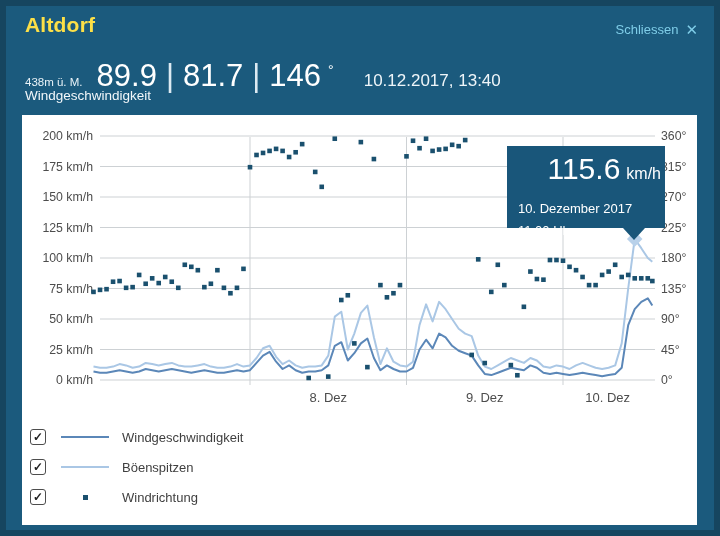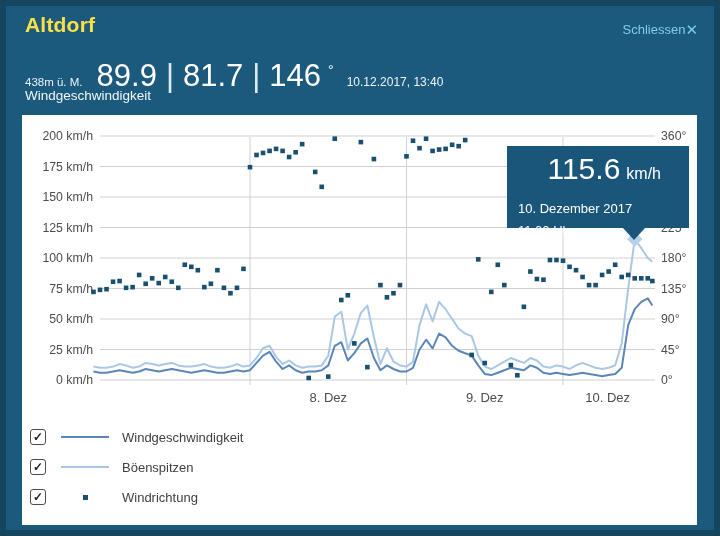--- a/index.html
+++ b/index.html
@@ -5,36 +5,36 @@
   html,body{margin:0;padding:0;background:#0d3348}
   body{width:720px;height:536px;position:relative;overflow:hidden;
        font-family:"Liberation Sans",sans-serif;}
   .page{position:absolute;inset:0;box-sizing:border-box;
         background:var(--bg,#1b5a7d);border:6px solid var(--frame,#16455f)}
   
   .title-row{position:absolute;left:19px;top:7px;right:16px;display:flex;
              justify-content:space-between;align-items:flex-start}
   .title{color:#fde047;font-size:21px;font-weight:700;letter-spacing:.2px}
   .close{color:var(--link,#7fcde8);font-size:13px;display:flex;align-items:center;
-         margin-top:9px;cursor:pointer}
+         gap:7px;margin-top:9px;cursor:pointer}
   .close .x{font-size:15px;line-height:1}
   .stats-row{position:absolute;left:19px;top:52px;display:flex;align-items:baseline;color:#fff}
   .alt{font-size:11.5px;margin-right:14px;color:#e9f3f8}
   .big{font-size:31px;font-weight:300;white-space:nowrap}
   .big .sep{margin:0 9px;font-weight:300;color:#dceaf2}
   .deg-sym{font-size:14px;position:relative;top:-11px;margin-left:7px}
-  .ts{font-size:12px;margin-left:13px;color:#eef5f9}
+  .ts{font-size:17px;margin-left:30px;color:#eef5f9}
   .section-label{position:absolute;left:19px;top:82px;color:#f2f7fa;font-size:13.5px}
   
   .card{position:absolute;left:16px;top:109px;width:675px;height:410px;background:#fff}
   #chart{position:absolute;left:0;top:0;display:block}
   #chart text{font-family:"Liberation Sans",sans-serif;fill:var(--axis-text,#4d4d4d)}
   
   .tooltip{position:absolute;left:485px;top:31px;width:143px;height:62px;
-           background:var(--tooltip,#19567a);color:#fff;padding:8px 28px 12px 11px;z-index:5}
+           background:var(--tooltip,#19567a);color:#fff;padding:8px 4px 12px 11px;z-index:5}
   .tt-value-row{text-align:right;line-height:1}
   .tt-value{font-size:30px;font-weight:300}
   .tt-unit{font-size:16px;margin-left:6px}
   .tt-date{font-size:13px;margin-top:17px}
   .tt-time{font-size:13px;margin-top:7px}
   .tt-pointer{position:absolute;left:116px;top:100%;width:0;height:0;
               border-left:11px solid transparent;border-right:11px solid transparent;
               border-top:12px solid var(--tooltip,#19567a)}
   
   .legend{position:absolute;left:8px;top:307px}

